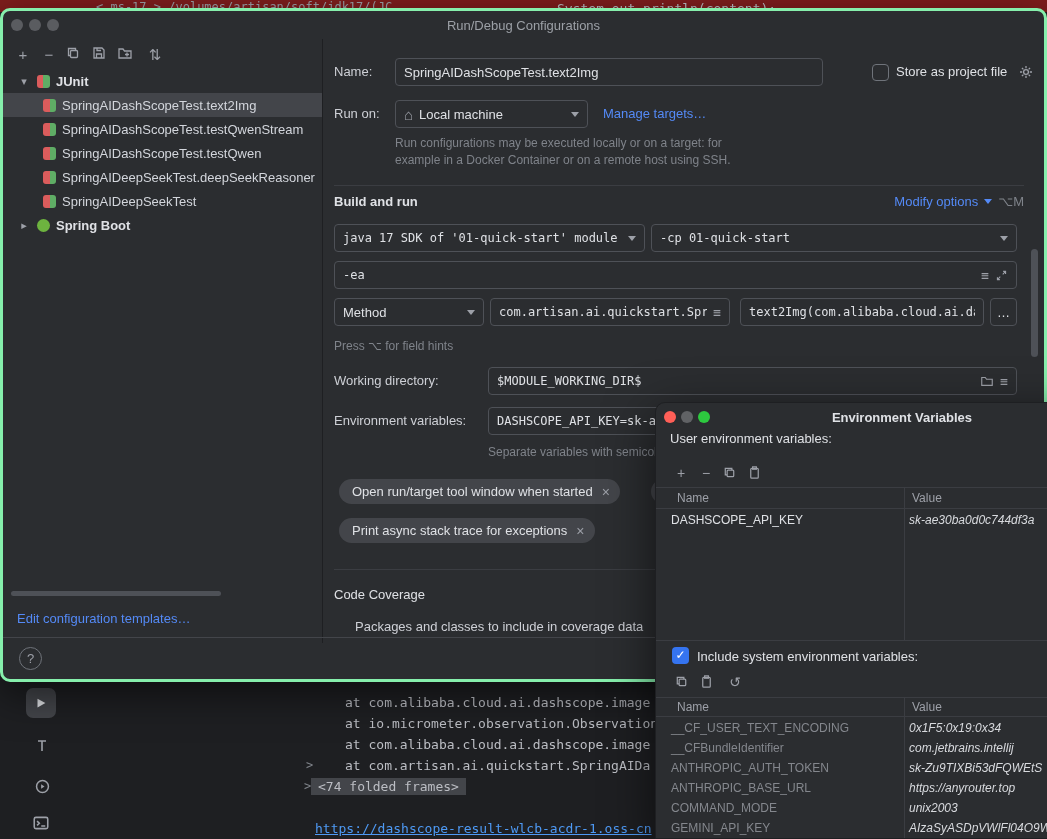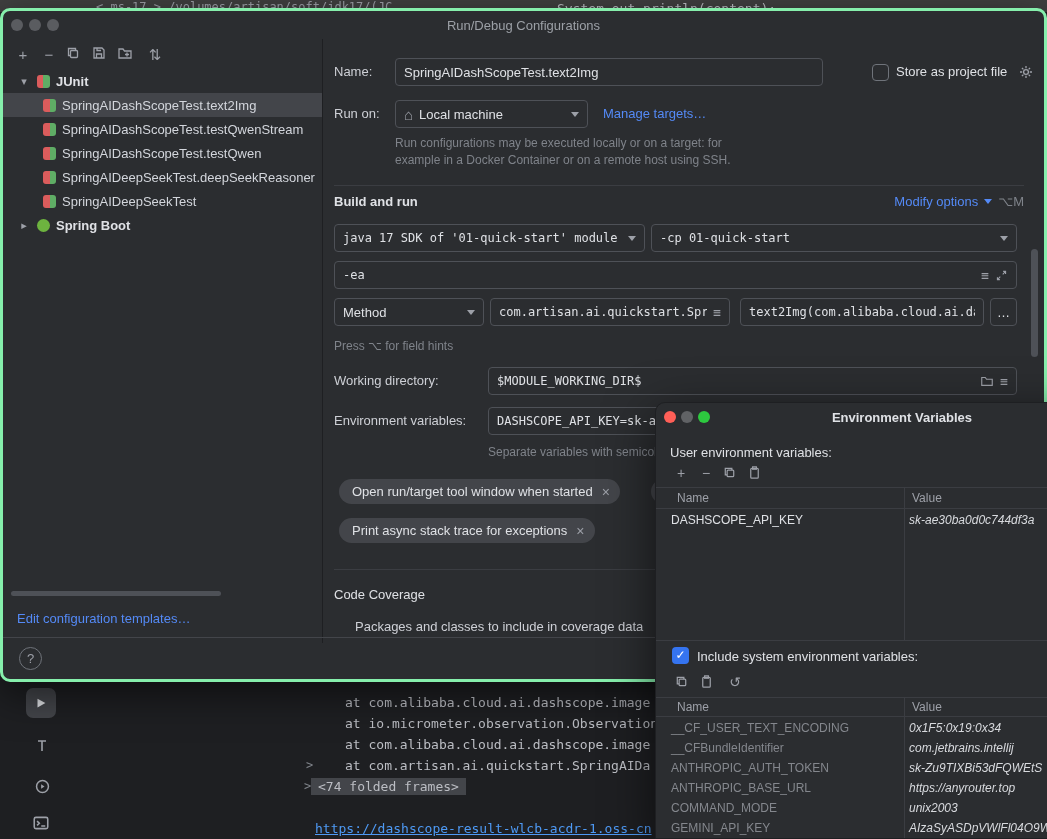--- a/index.html
+++ b/index.html
@@ -6,21 +6,21 @@
   html,body { width:1047px; height:839px; }
   body {
     position:relative; overflow:hidden;
     background:#1e1f22; color:#dfe1e5;
     font-family:"Liberation Sans", sans-serif; font-size:13px;
   }
   .mono { font-family:"DejaVu Sans Mono", monospace; }
   .abs { position:absolute; }
 
   
-  .bg-top { position:absolute; left:0; top:0; width:1047px; height:12px; background:#404040; overflow:hidden; }
+  .bg-top { position:absolute; left:0; top:0; width:1047px; height:12px; background:#7f1d1d; overflow:hidden; }
   .crumb { position:absolute; left:96px; top:0px; font-size:12px; color:#9da0a8; white-space:nowrap; }
   .codefrag { position:absolute; left:557px; top:1px; font-size:13px; color:#bcbec4; white-space:nowrap; }
 
   .console-area { position:absolute; left:0; top:682px; width:1047px; height:157px; background:#1e1f22; }
   .run-tool-btn { position:absolute; left:26px; top:6px; width:30px; height:30px; background:#43454a; border-radius:7px;
                   display:flex; align-items:center; justify-content:center; }
   .stripe-icon { position:absolute; width:20px; height:20px; color:#9da0a8; display:flex; align-items:center; justify-content:center; }
   .cline { position:absolute; left:345px; font-size:13px; color:#bcbec4; white-space:nowrap; }
   .fold-arrow { position:absolute; font-size:12px; color:#7f838a; }
   .folded-chip { position:absolute; left:311px; top:96px; background:#43454a; color:#bcbec4; font-size:13px; padding:1px 7px; white-space:nowrap; }
@@ -311,21 +311,21 @@
   </div>
 
   <div class="dlg-env">
     <div class="titlebar">
       <span class="tl" style="left:8px; background:#ff5f57;"></span>
       <span class="tl" style="left:25px; background:#606265;"></span>
       <span class="tl" style="left:42px; background:#2dc93f;"></span>
       <span class="title-c">Environment Variables</span>
     </div>
 
-    <span class="env-lbl" style="left:14px; top:42px;">User environment variables:</span>
+    <span class="env-lbl" style="left:14px; top:28px;">User environment variables:</span>
 
     <span class="env-tb-ic" style="left:16px; top:61px;">+</span>
     <span class="env-tb-ic" style="left:41px; top:61px;">−</span>
     <span class="env-tb-ic" style="left:66px; top:62px;">
       <svg class="ic" width="15" height="15" viewBox="0 0 16 16" fill="none" stroke="currentColor" stroke-width="1.3">
         <rect x="5.5" y="5.5" width="7" height="7" rx="1"></rect>
           <path d="M10.5 5.5V3.5h-7v7h2"></path>
       </svg>
     </span>
     <span class="env-tb-ic" style="left:91px; top:62px;">

